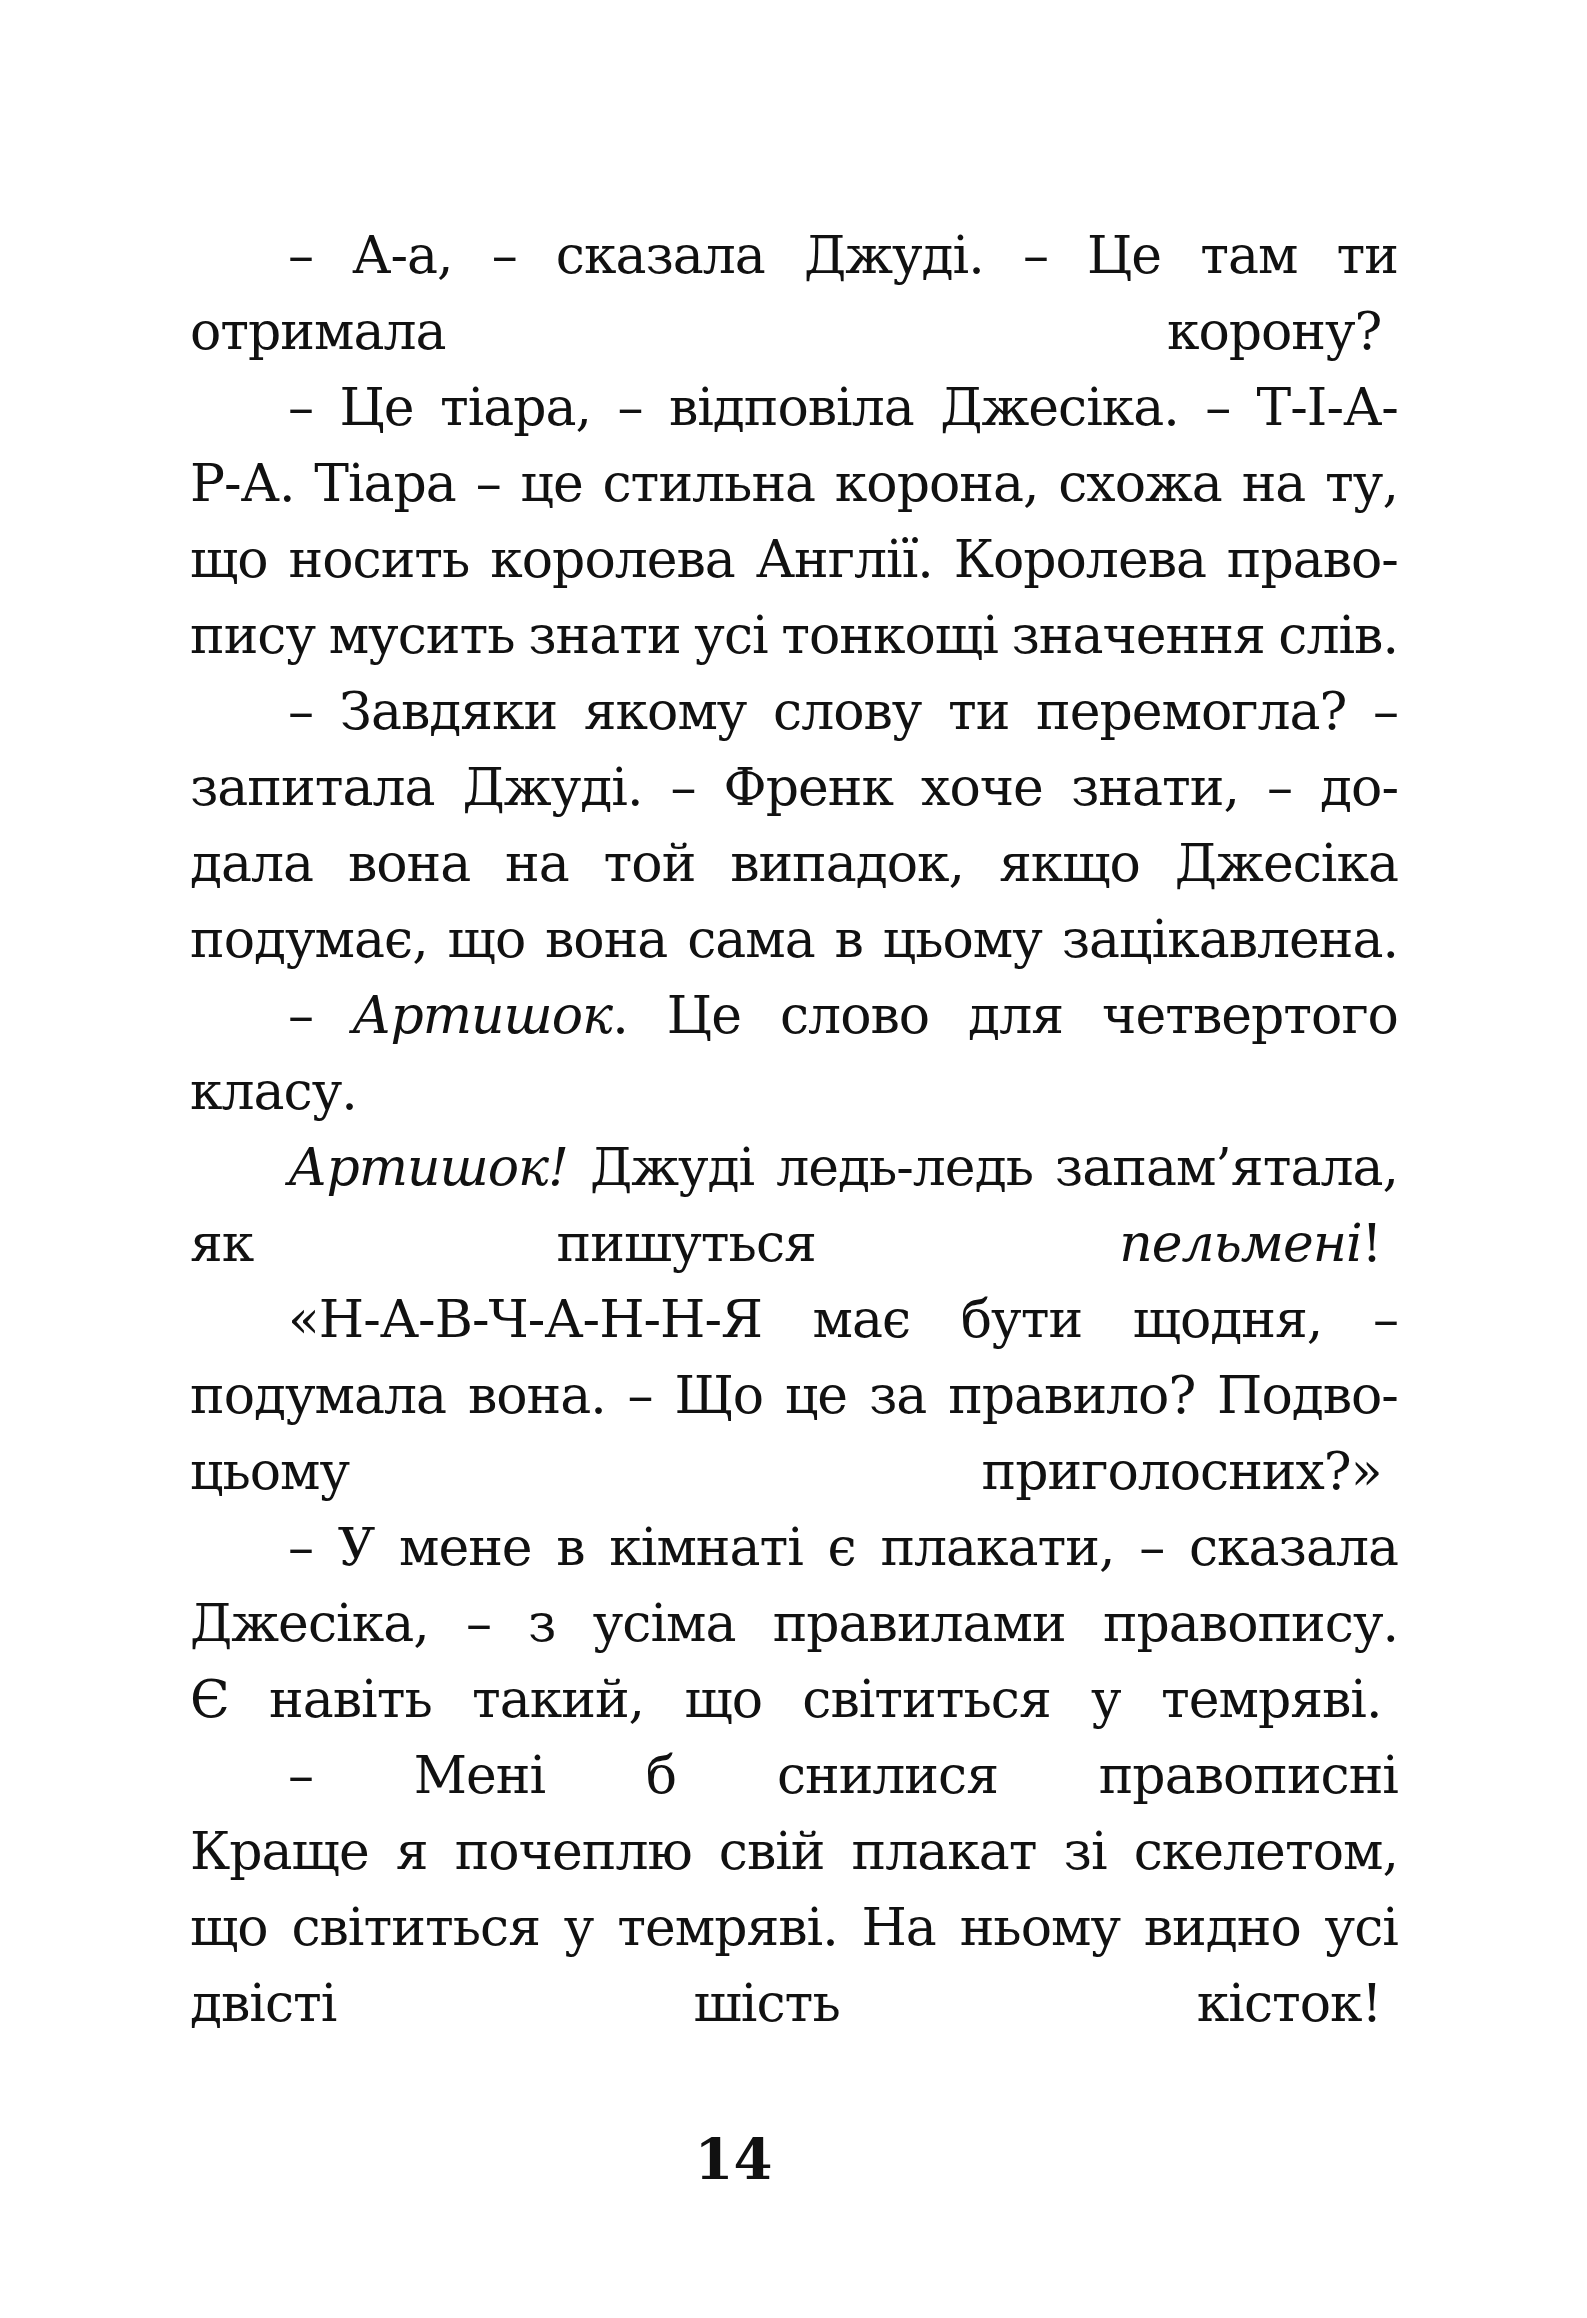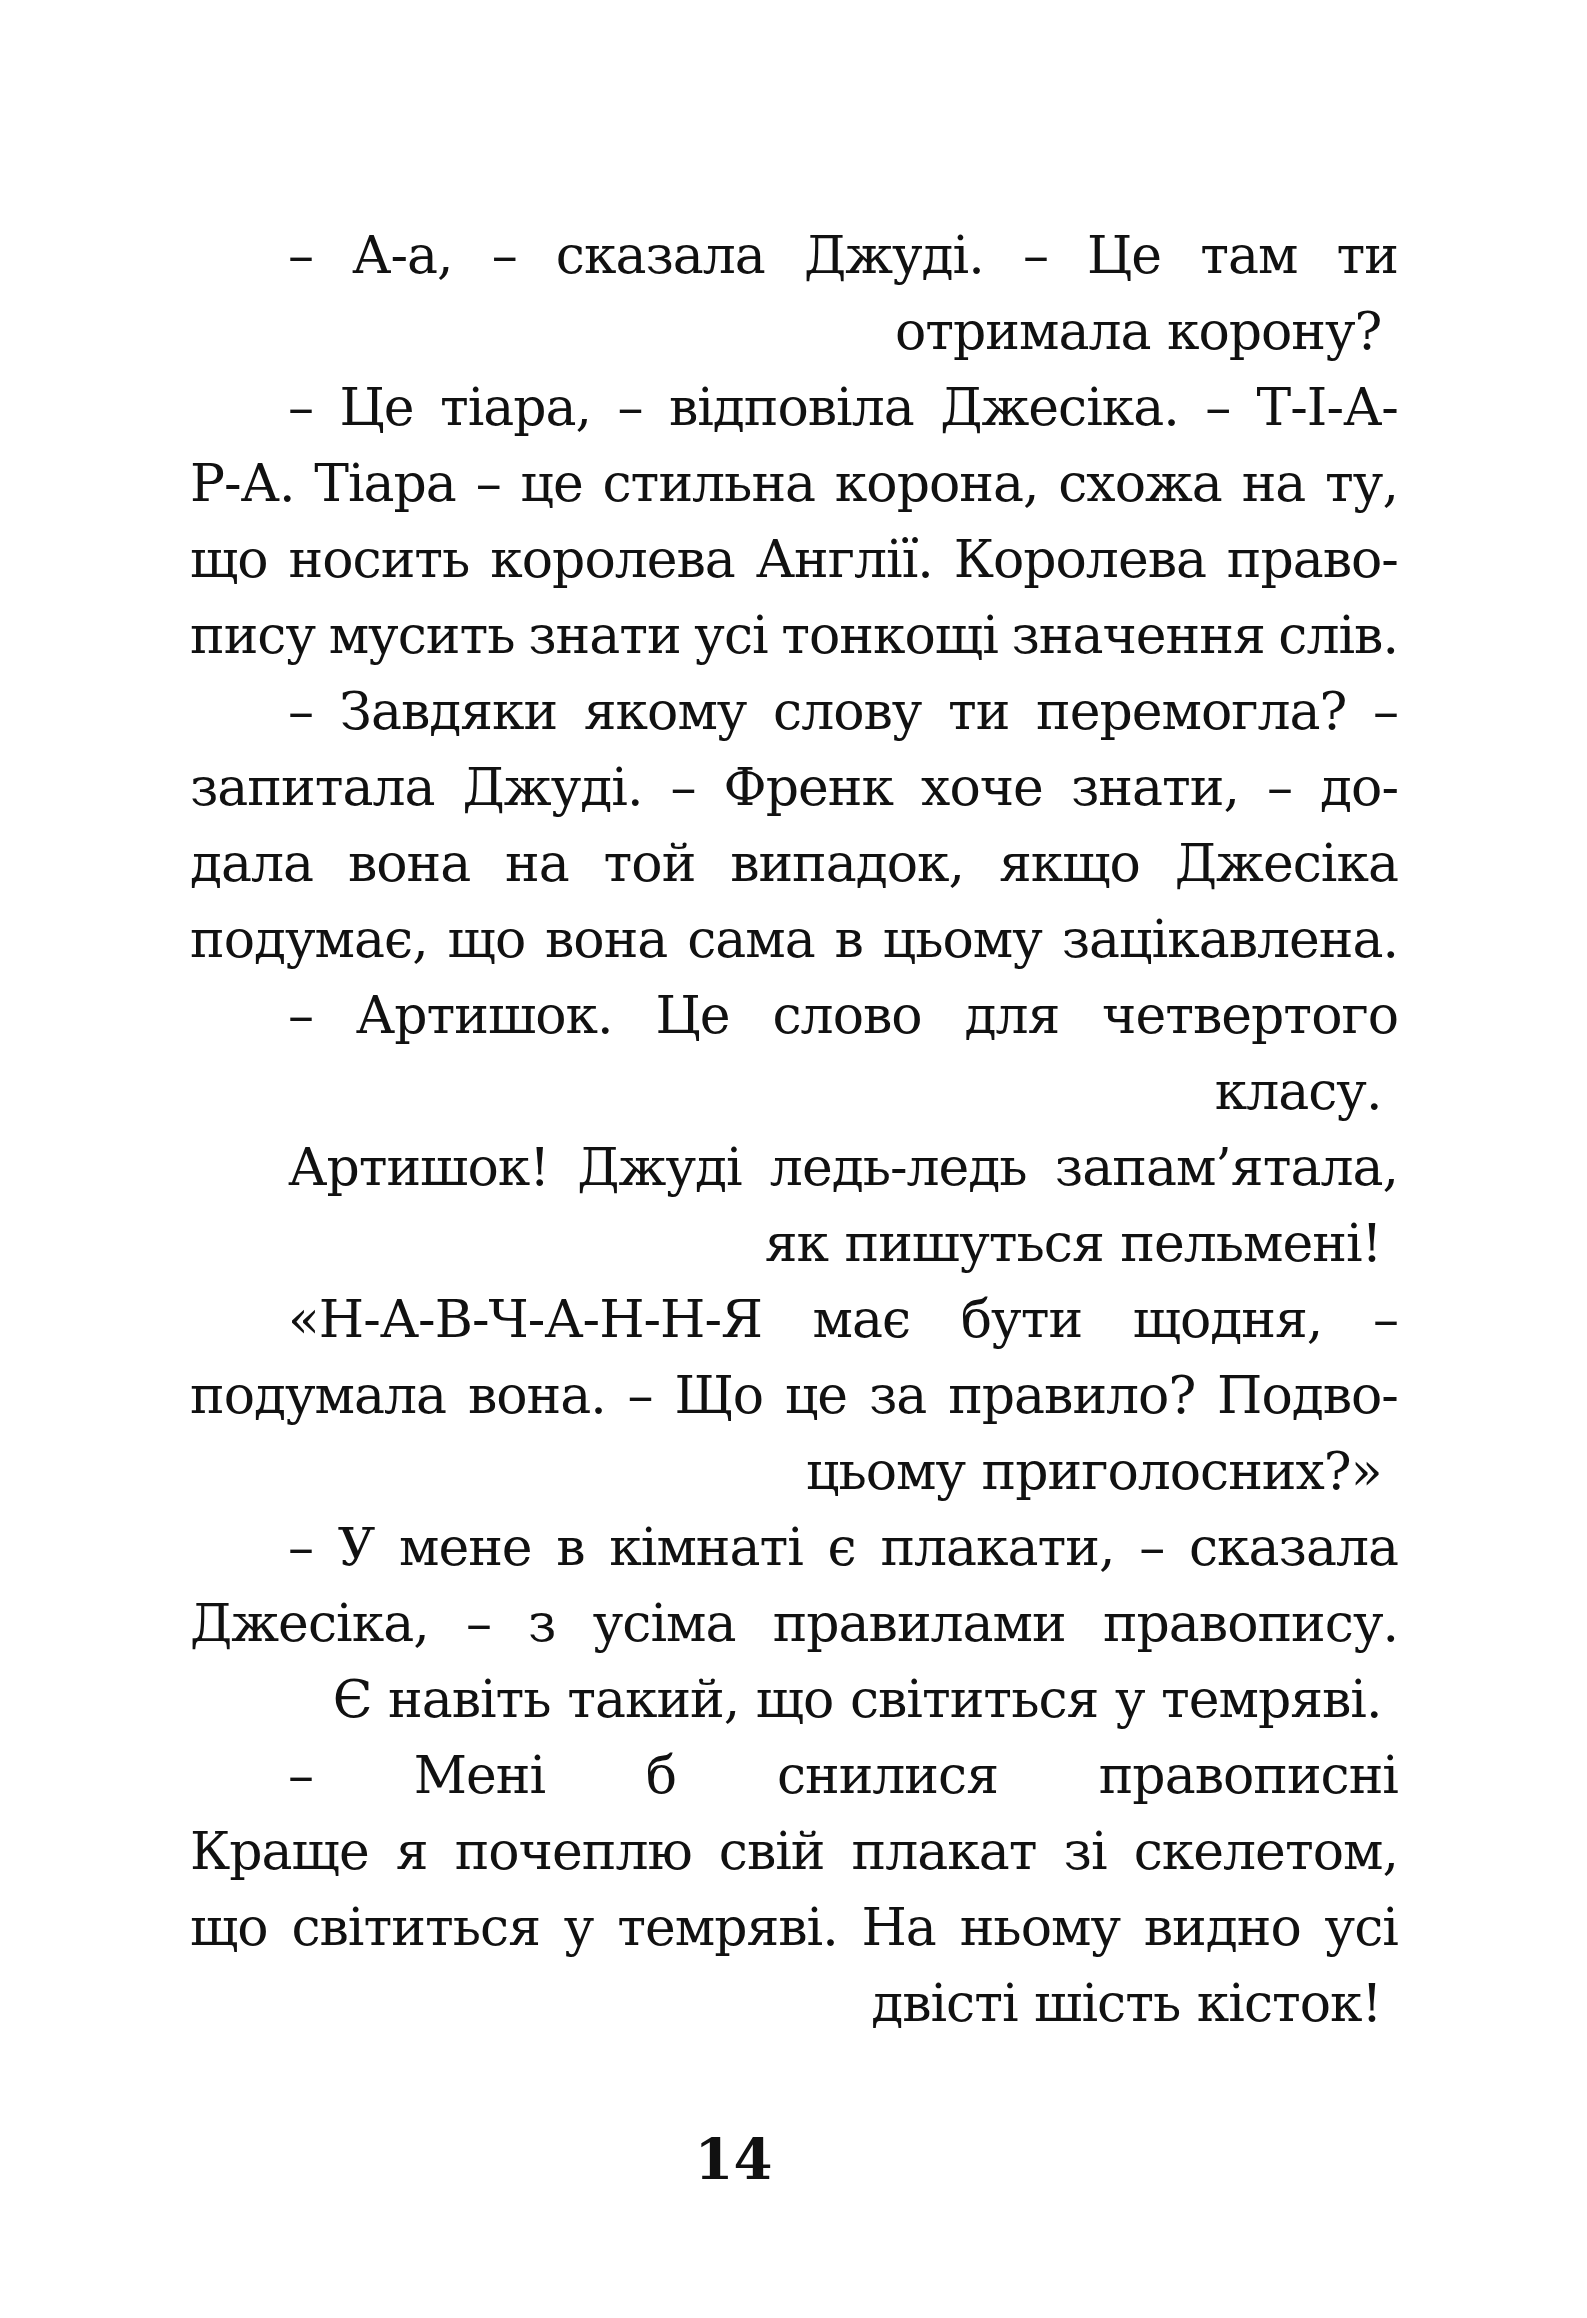--- a/index.html
+++ b/index.html
@@ -33,29 +33,30 @@
       font-size: 52px;
       white-space: nowrap;
       letter-spacing: -1px;
       display: flex;
       justify-content: space-between;
     }
     .line.indent {
       padding-left: 98px;
     }
     .line.last {
-      justify-content: flex-end;
+      justify-content: space-between;
     }
     .line span.word {
       display: inline-block;
     }
     .line.last span.word {
       margin-right: 16.5px;
     }
     .it {
+      font-style: italic;
     }
     .page-number {
       position: absolute;
       left: 0;
       width: 1467px;
       top: 2126px;
       text-align: center;
       font-size: 56px;
       line-height: 66px;
       font-family: "DejaVu Serif", "Liberation Serif", serif;

